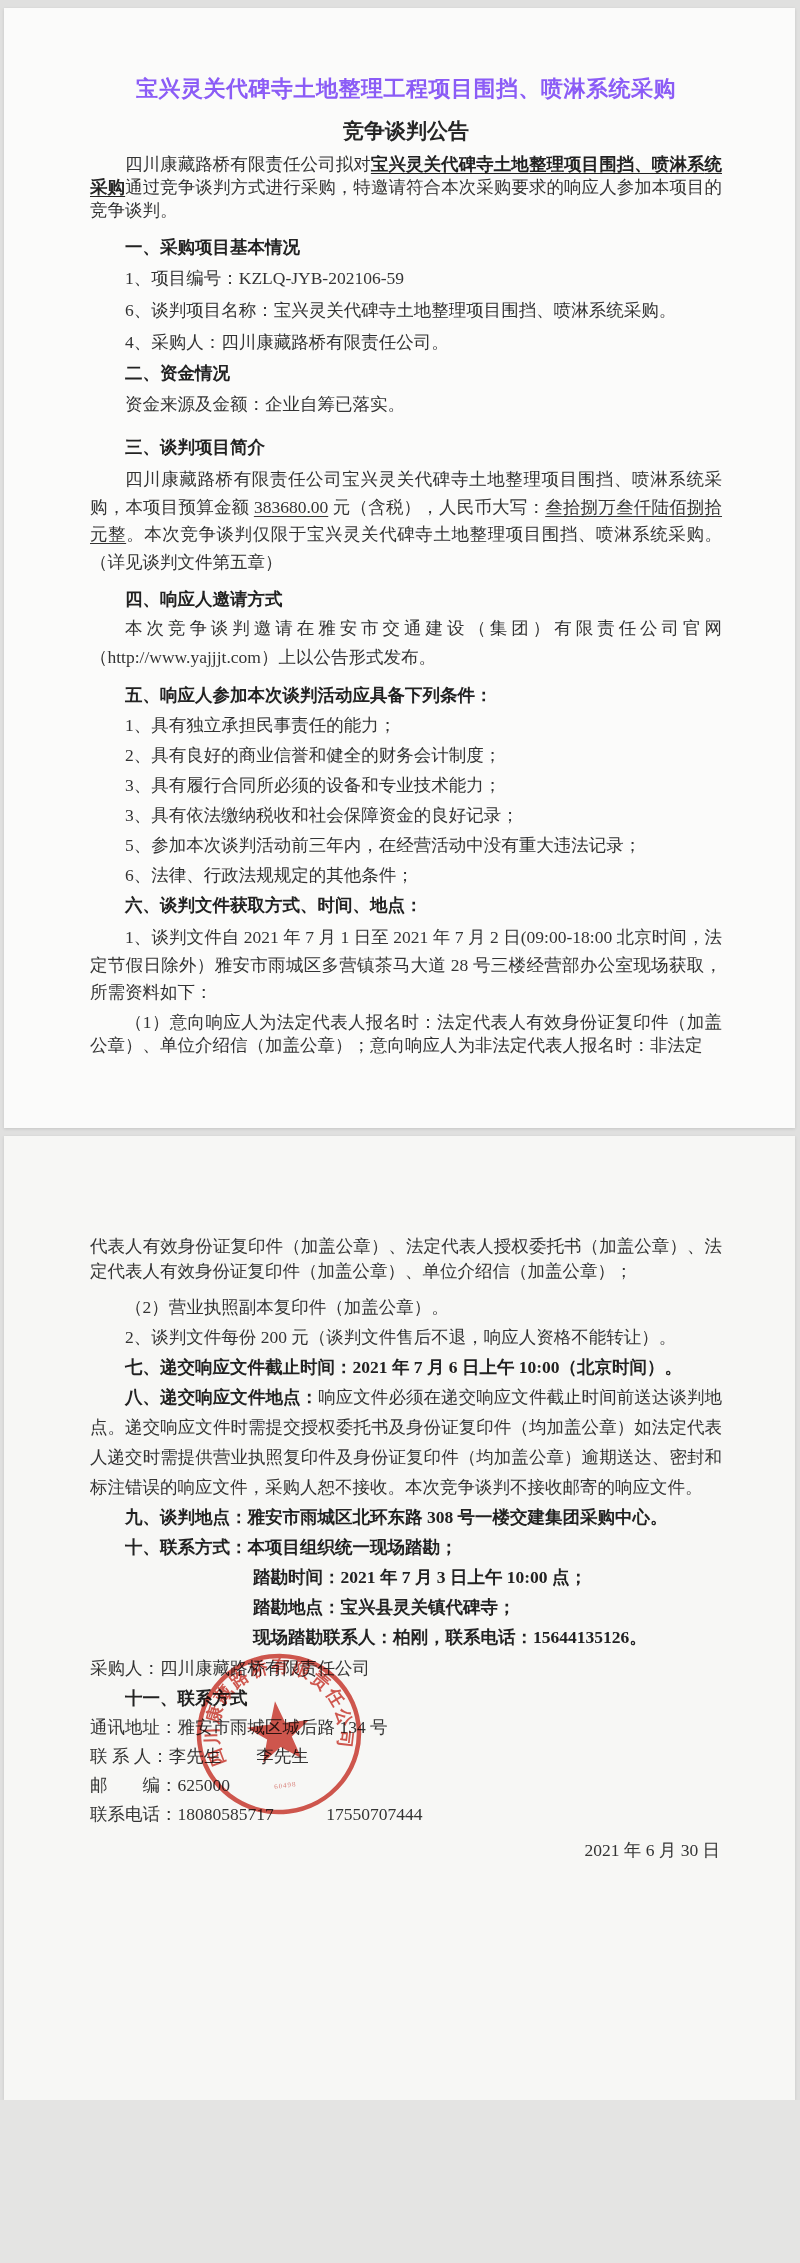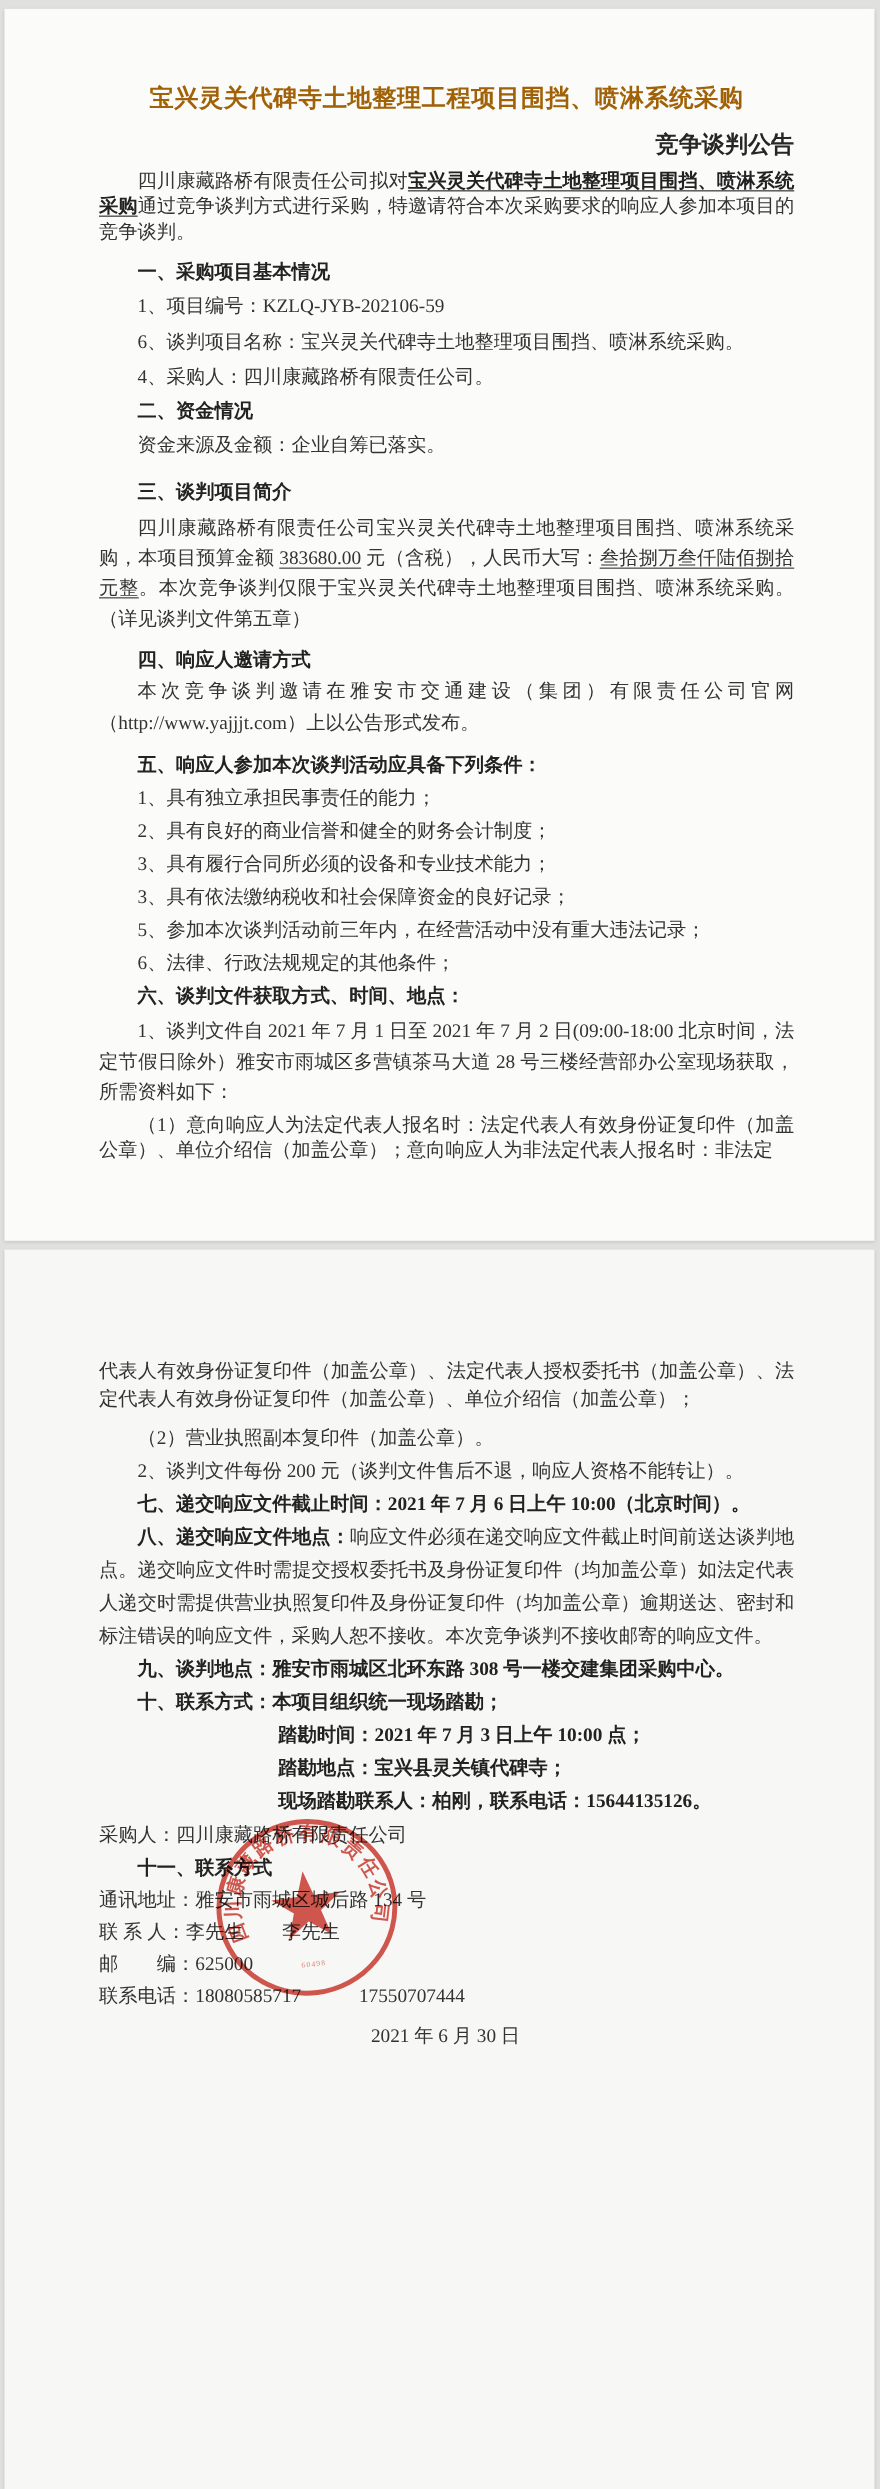--- a/index.html
+++ b/index.html
@@ -23,58 +23,58 @@
     box-shadow: 0 1px 3px rgba(0,0,0,0.12);
   }
   .page-1 {
     background: #fbfbfa;
     height: 1120px;
     padding: 66px 73px 0 86px;
   }
   .page-gap { height: 8px; }
   .page-2 {
     background: #f7f7f5;
-    height: 1127px;
+    height: 964px;
     padding: 98px 73px 0 86px;
   }
   .p { text-align: justify; }
   .indent { text-indent: 2em; }
   .bold { font-weight: 700; color: #222; }
   .u { text-decoration: underline; text-underline-offset: 3px; }
   .title1 {
     text-align: center;
     font-weight: 700;
-    color: #a16207;
+    color: #8b5cf6;
     font-size: 22px;
     line-height: 30px;
     letter-spacing: 0.5px;
   }
   .title2 {
-    text-align: right;
+    text-align: center;
     font-weight: 700;
     color: #262626;
     font-size: 21px;
     line-height: 28px;
     margin-top: 13px;
   }
   .lh23 { line-height: 23px; }
   .lh25 { line-height: 25px; }
   .lh27 { line-height: 27.5px; }
   .lh29 { line-height: 29px; }
   .lh30 { line-height: 30px; }
   .lh32 { line-height: 32px; }
   .mt4  { margin-top: 4px; }
   .mt8  { margin-top: 8px; }
   .mt10 { margin-top: 10px; }
   .mt12 { margin-top: 12px; }
   .spread { text-align-last: justify; }
   .pre { white-space: pre-wrap; }
   .site-survey-lines { margin-left: 163px; }
   .contact-wrap { position: relative; margin-top: 2px; }
-  .date-line { text-align: center; margin-top: 6px; padding-right: 2px; }
+  .date-line { text-align: right; margin-top: 6px; padding-right: 2px; }
   .seal {
     position: absolute;
     left: 104px;
     top: -2px;
     width: 170px;
     height: 164px;
     mix-blend-mode: multiply;
     pointer-events: none;
     transform: rotate(-7deg);
     opacity: 0.88;

